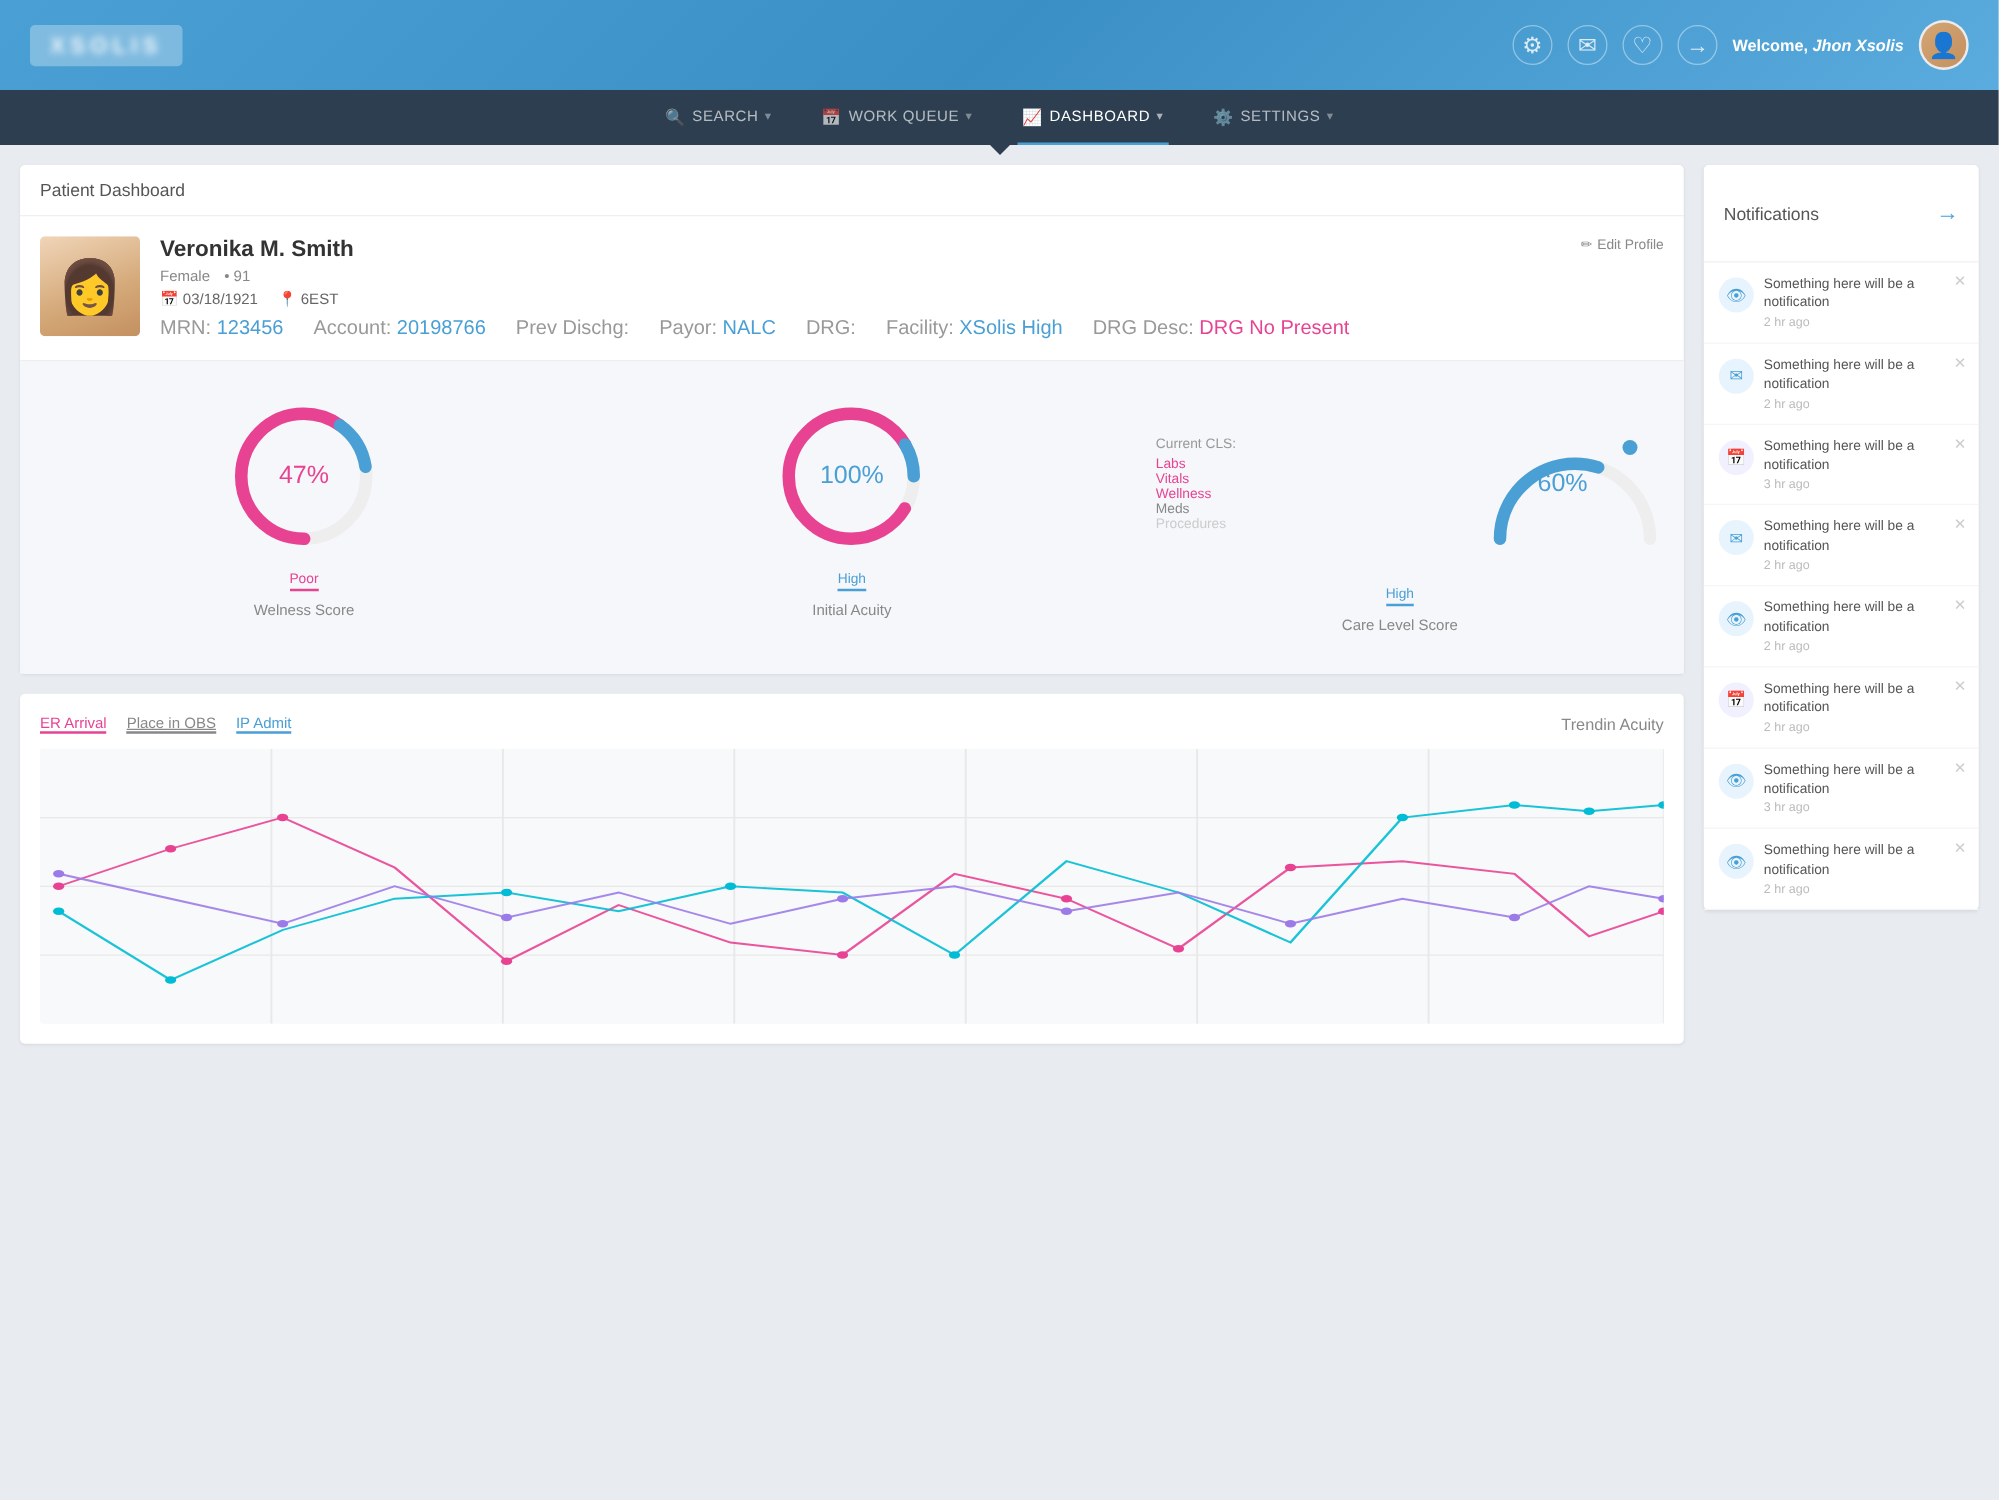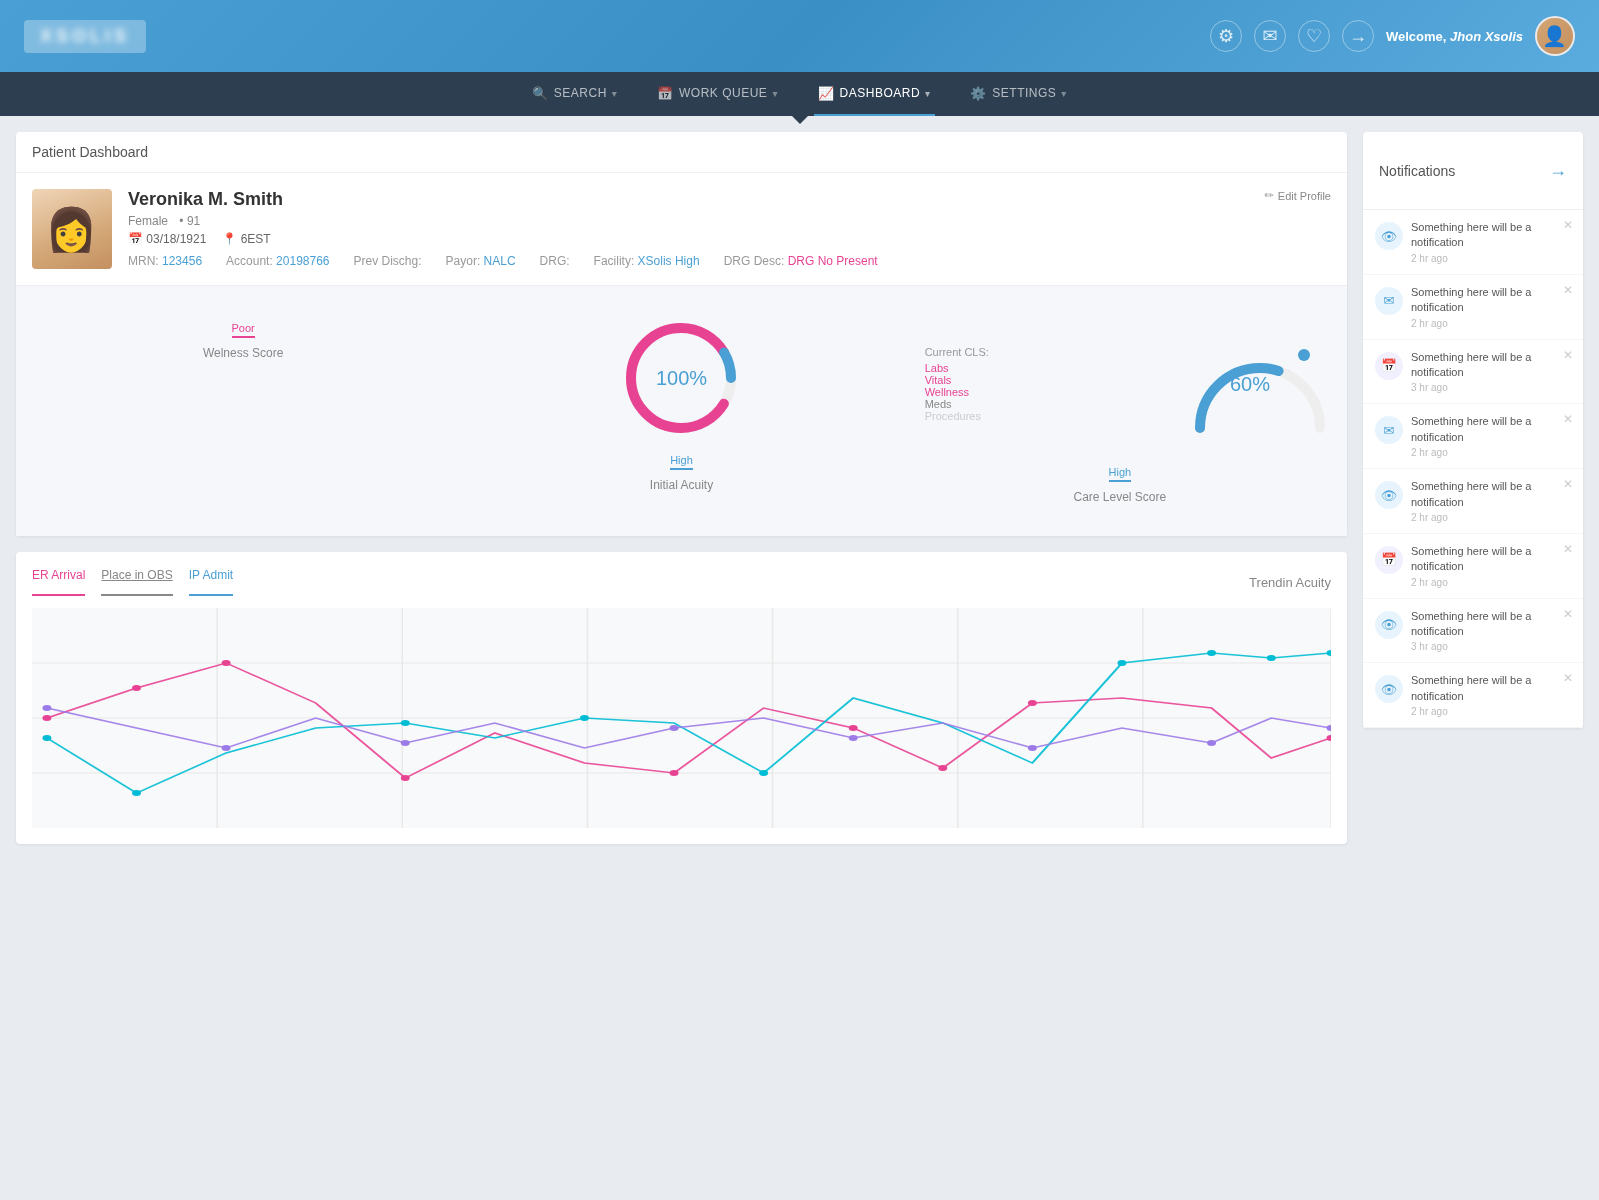--- a/index.html
+++ b/index.html
@@ -166,21 +166,21 @@
       color: #888;
       font-size: 12px;
       margin-bottom: 4px;
     }
     .patient-sub span { margin-right: 8px; }
     .patient-meta {
       display: flex;
       gap: 24px;
       flex-wrap: wrap;
     }
-    .meta-group { font-size: 12px; color: #666; }
+    .meta-group { font-size: 16px; color: #666; }
     .meta-label { color: #999; }
     .meta-value { color: #4a9fd4; }
     .meta-value.pink { color: #e84393; }
     .edit-profile {
       position: absolute;
       top: 16px;
       right: 16px;
       font-size: 11px;
       color: #888;
       cursor: pointer;
@@ -246,21 +246,21 @@
       margin-bottom: 12px;
     }
     .trend-tabs {
       display: flex;
       gap: 16px;
     }
     .trend-tab {
       font-size: 12px;
       color: #888;
       cursor: pointer;
-      padding-bottom: 12px;
+      padding-bottom: 0;
     }
     .trend-tab.active-er {
       color: #e84393;
       border-bottom: 2px solid #e84393;
     }
     .trend-tab.active-obs {
       color: #888;
       border-bottom: 2px solid #888;
       text-decoration: underline;
       text-decoration-color: #888;
@@ -442,20 +442,31 @@
           </div>
         </div>
         <div class="edit-profile">
           ✏ <span>Edit Profile</span>
         </div>
       </div>
 
       <div class="scores-grid">
 
         <div class="score-card">
+          <div class="score-circle-container">
+            <svg width="120" height="120" viewBox="0 0 120 120">
+
+              <circle cx="60" cy="60" r="50" fill="none" stroke="#eee" stroke-width="10"></circle>
+
+              <circle cx="60" cy="60" r="50" fill="none" stroke="#e84393" stroke-width="10" stroke-dasharray="188 314" stroke-dashoffset="-78" stroke-linecap="round"></circle>
+
+              <circle cx="60" cy="60" r="50" fill="none" stroke="#4a9fd4" stroke-width="10" stroke-dasharray="40 314" stroke-dashoffset="-266" stroke-linecap="round"></circle>
+            </svg>
+            <div class="score-label-inner" style="color:#e84393;font-size:20px;font-weight:300">47%</div>
+          </div>
           <div class="score-footer poor">Poor</div>
           <div class="score-title">Welness Score</div>
         </div>
 
         <div class="score-card">
           <div class="score-circle-container">
             <svg width="120" height="120" viewBox="0 0 120 120">
               <circle cx="60" cy="60" r="50" fill="none" stroke="#eee" stroke-width="10"></circle>
               <circle cx="60" cy="60" r="50" fill="none" stroke="#e84393" stroke-width="10" stroke-dasharray="260 314" stroke-dashoffset="-27" stroke-linecap="round"></circle>
               <circle cx="60" cy="60" r="50" fill="none" stroke="#4a9fd4" stroke-width="10" stroke-dasharray="50 314" stroke-dashoffset="-287" stroke-linecap="round"></circle>

